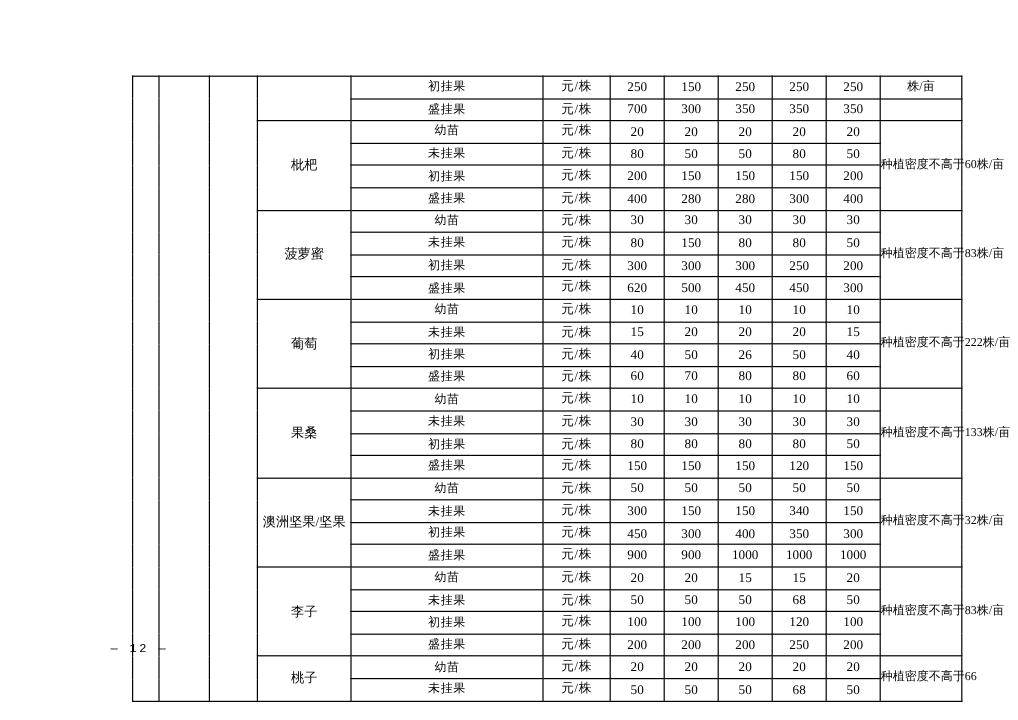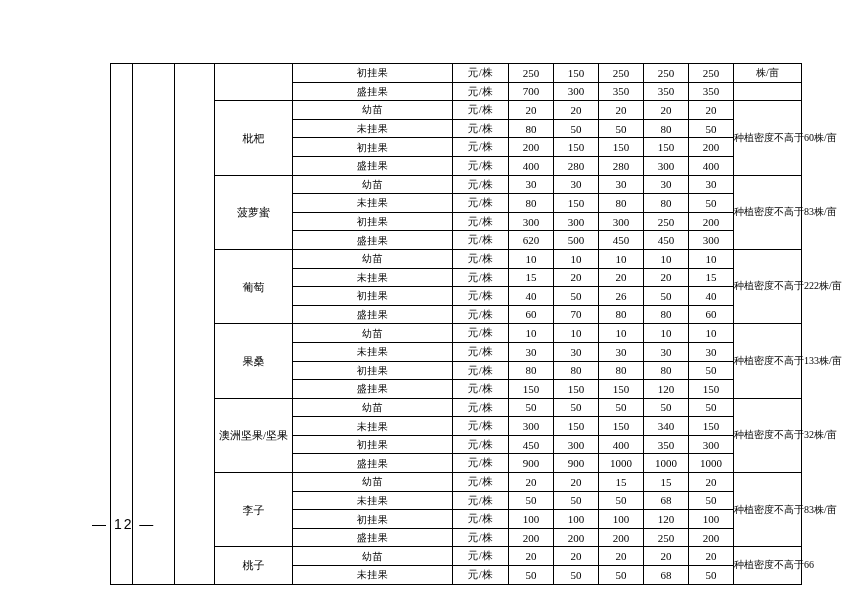--- a/index.html
+++ b/index.html
@@ -61,24 +61,24 @@
     white-space: normal;
     padding: 0 2px;
   }
   td.stage-cell { font-size: 10px; letter-spacing: 0.5px; }
   td.unit-cell { font-size: 10.5px; letter-spacing: 0.5px; }
   td.val-cell { font-size: 11px; font-family: "Liberation Serif", "DejaVu Serif", serif; }
 
   .page-number {
     position: absolute;
     left: 92px;
-    top: 516px;
-    font-size: 14px;
+    top: 536px;
+    font-size: 10px;
     letter-spacing: 2px;
-    font-family: Liberation Sans, sans-serif;
+    font-family: Liberation Mono, monospace;
   }
 </style>
 </head>
 <body>
 
 <div class="page">
 
   <div class="table-wrap">
     <table class="crop-table">
       <colgroup>

